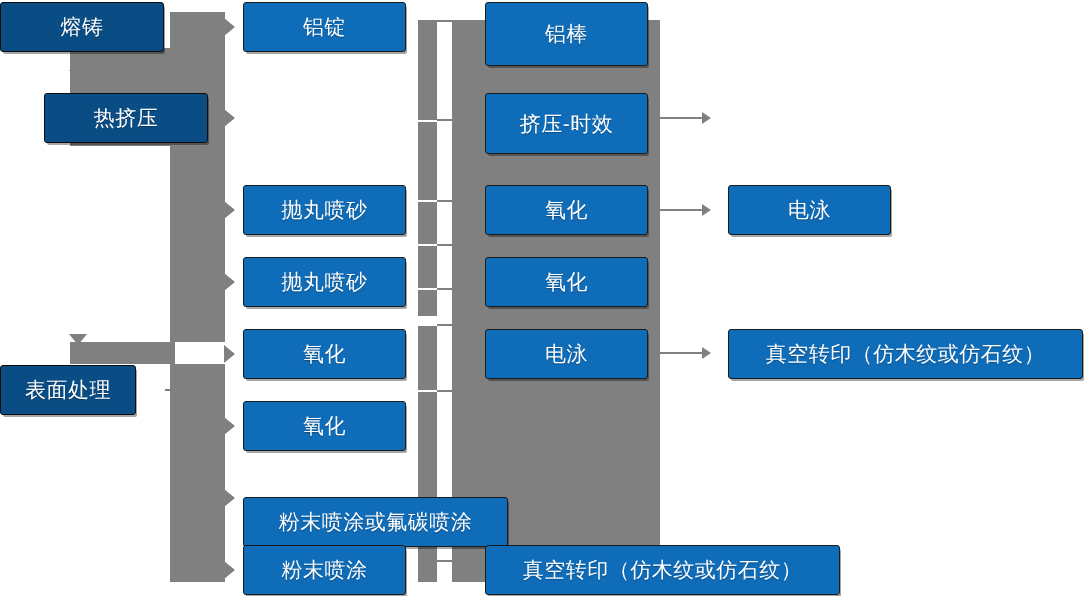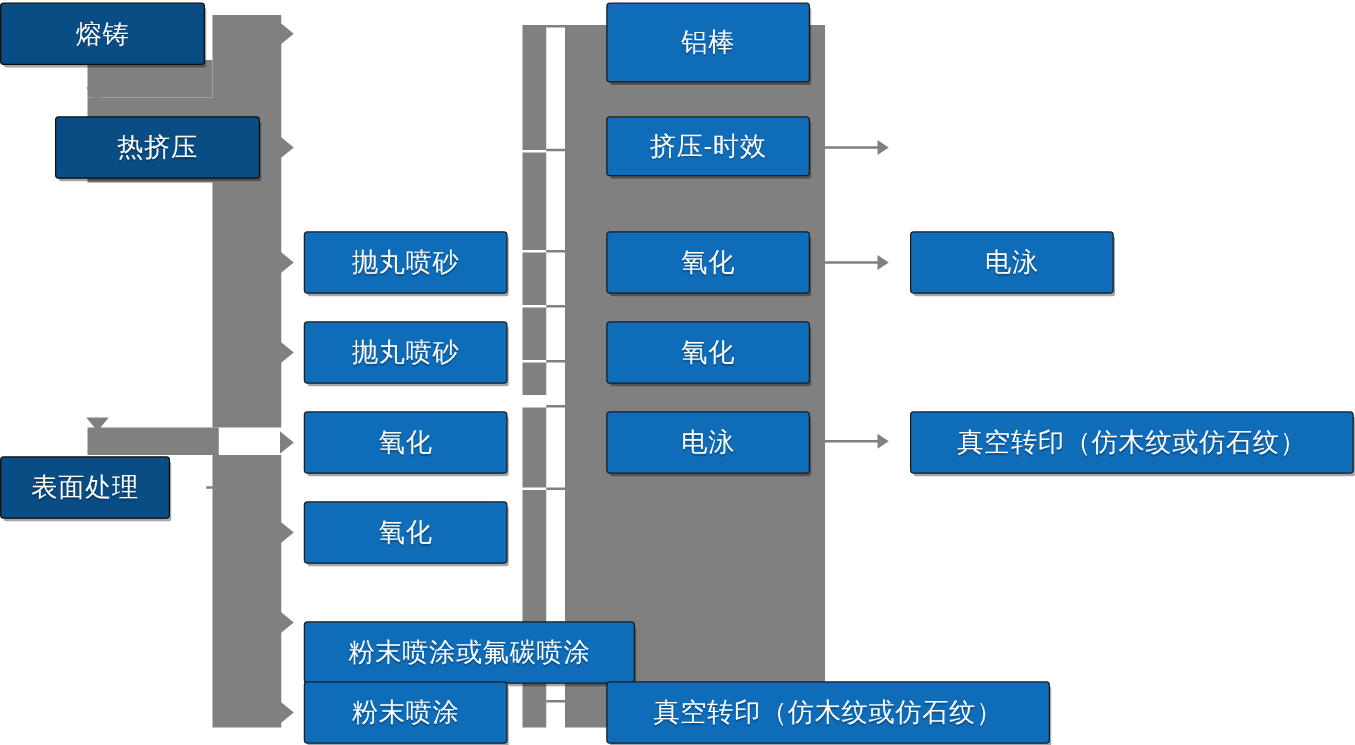--- a/index.html
+++ b/index.html
@@ -133,20 +133,23 @@
   <div class="box dark" style="left:0px;top:2px;width:164px;height:50px;">
     <span>熔铸</span>
   </div>
   <div class="box dark" style="left:0px;top:93px;width:164px;height:50px;margin-left:44px;">
     <span>热挤压</span>
   </div>
   <div class="box dark" style="left:0px;top:365px;width:136px;height:50px;">
     <span>表面处理</span>
   </div>
 
+  <div class="box primary" style="left:243px;top:2px;width:163px;height:50px;">
+    <span>铝锭</span>
+  </div>
   <div class="box primary" style="left:243px;top:185px;width:163px;height:50px;">
     <span>抛丸喷砂</span>
   </div>
   <div class="box primary" style="left:243px;top:257px;width:163px;height:50px;">
     <span>抛丸喷砂</span>
   </div>
   <div class="box primary" style="left:243px;top:329px;width:163px;height:50px;">
     <span>氧化</span>
   </div>
   <div class="box primary" style="left:243px;top:401px;width:163px;height:50px;">
@@ -155,21 +158,21 @@
   <div class="box primary" style="left:243px;top:473px;width:265px;height:50px;margin-top:24px;">
     <span>粉末喷涂或氟碳喷涂</span>
   </div>
   <div class="box primary" style="left:243px;top:545px;width:163px;height:50px;">
     <span>粉末喷涂</span>
   </div>
 
   <div class="box primary" style="left:485px;top:2px;width:163px;height:64px;">
     <span>铝棒</span>
   </div>
-  <div class="box primary" style="left:485px;top:93px;width:163px;height:48px;">
+  <div class="box primary" style="left:485px;top:93px;width:163px;height:61px;">
     <span>挤压-时效</span>
   </div>
   <div class="box primary" style="left:485px;top:185px;width:163px;height:50px;">
     <span>氧化</span>
   </div>
   <div class="box primary" style="left:485px;top:257px;width:163px;height:50px;">
     <span>氧化</span>
   </div>
   <div class="box primary" style="left:485px;top:329px;width:163px;height:50px;">
     <span>电泳</span>

